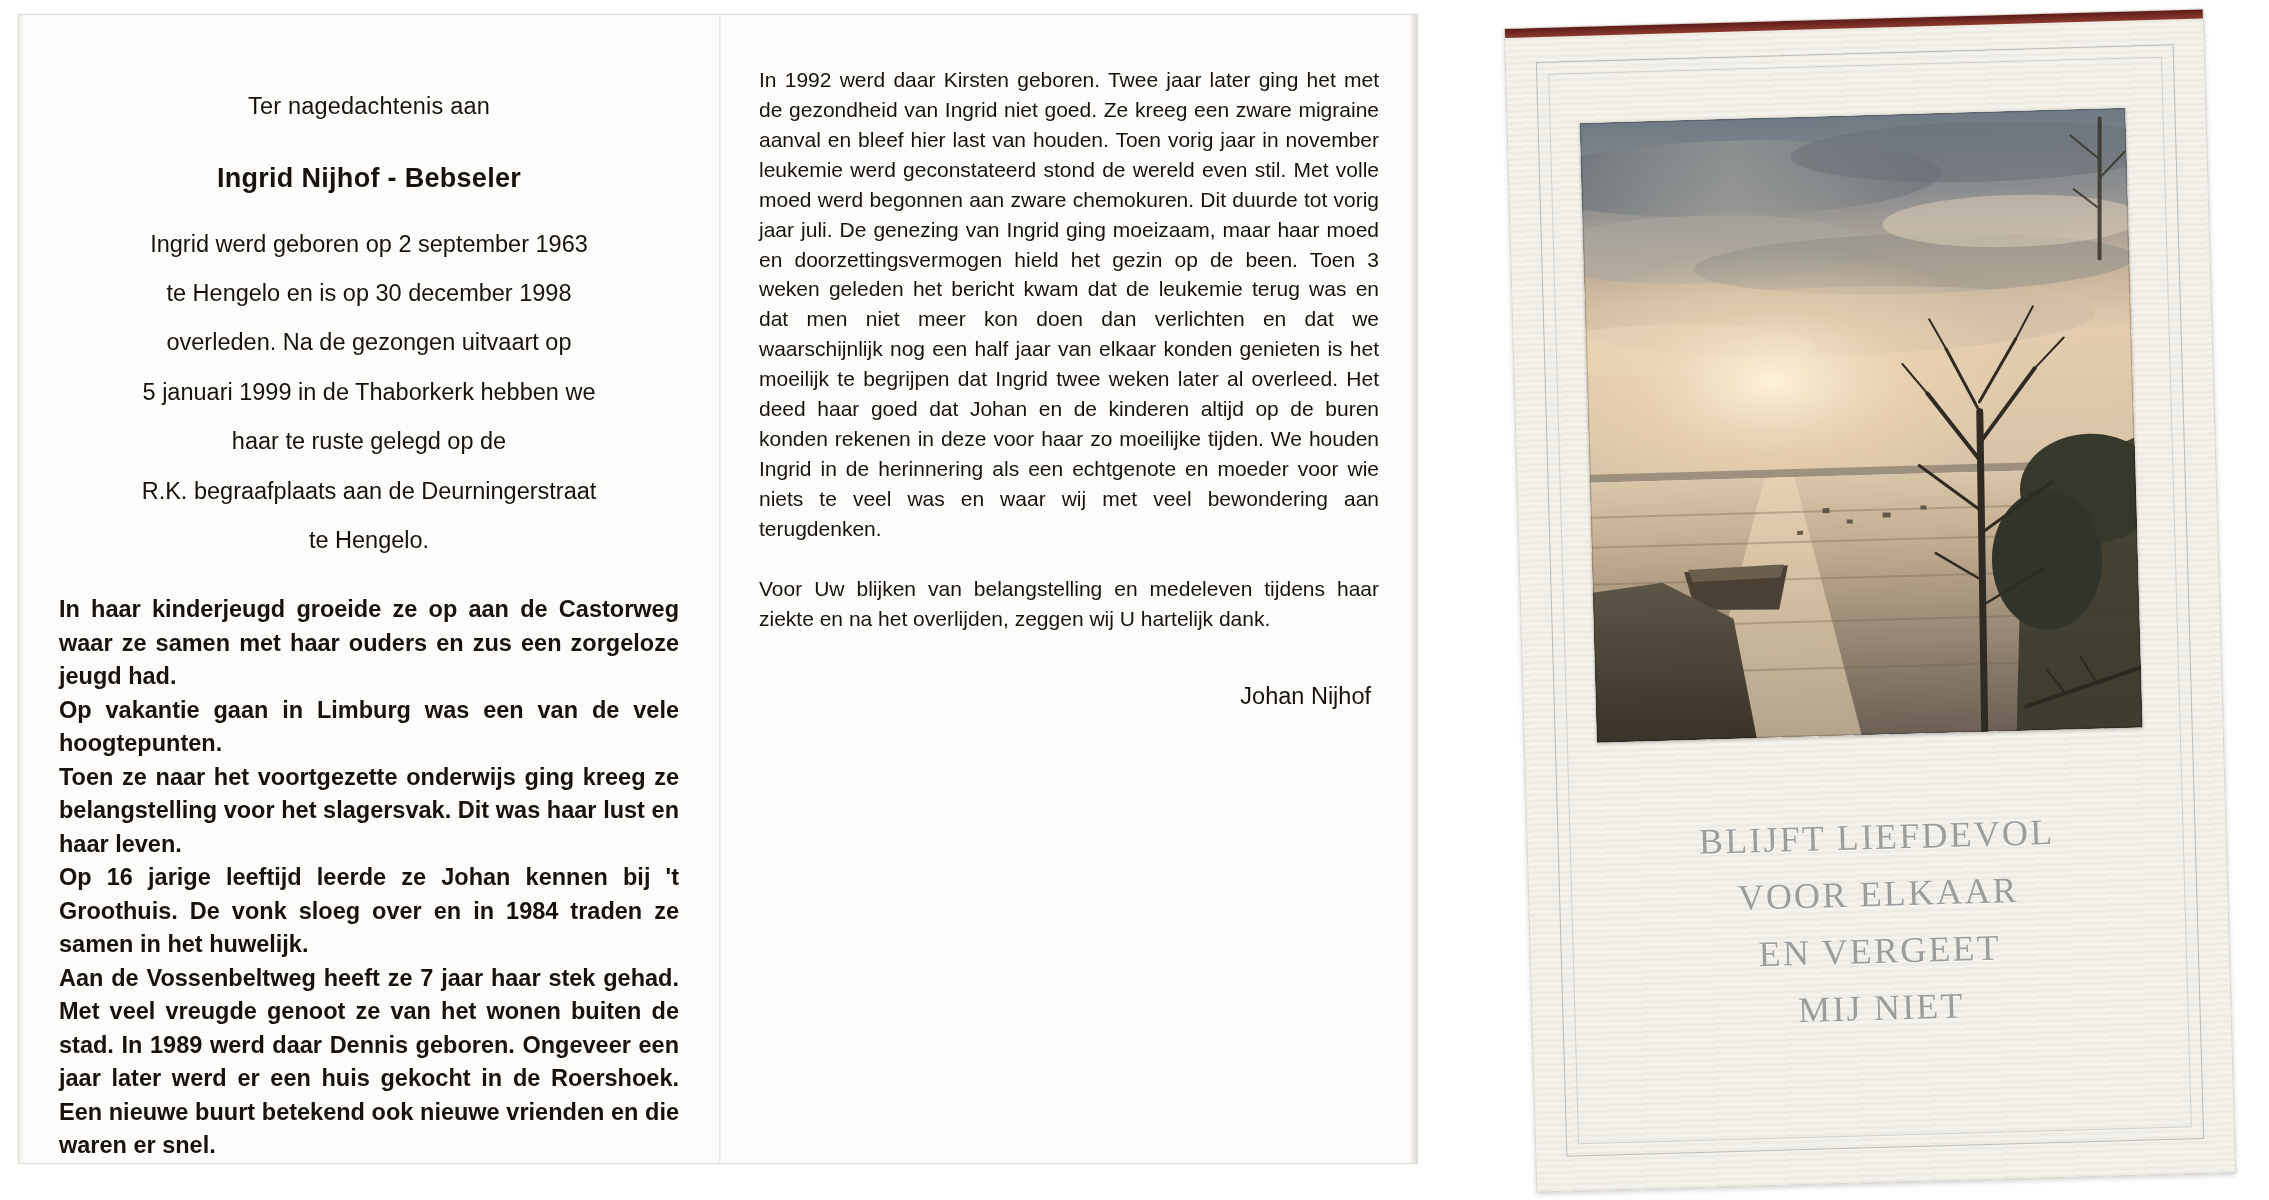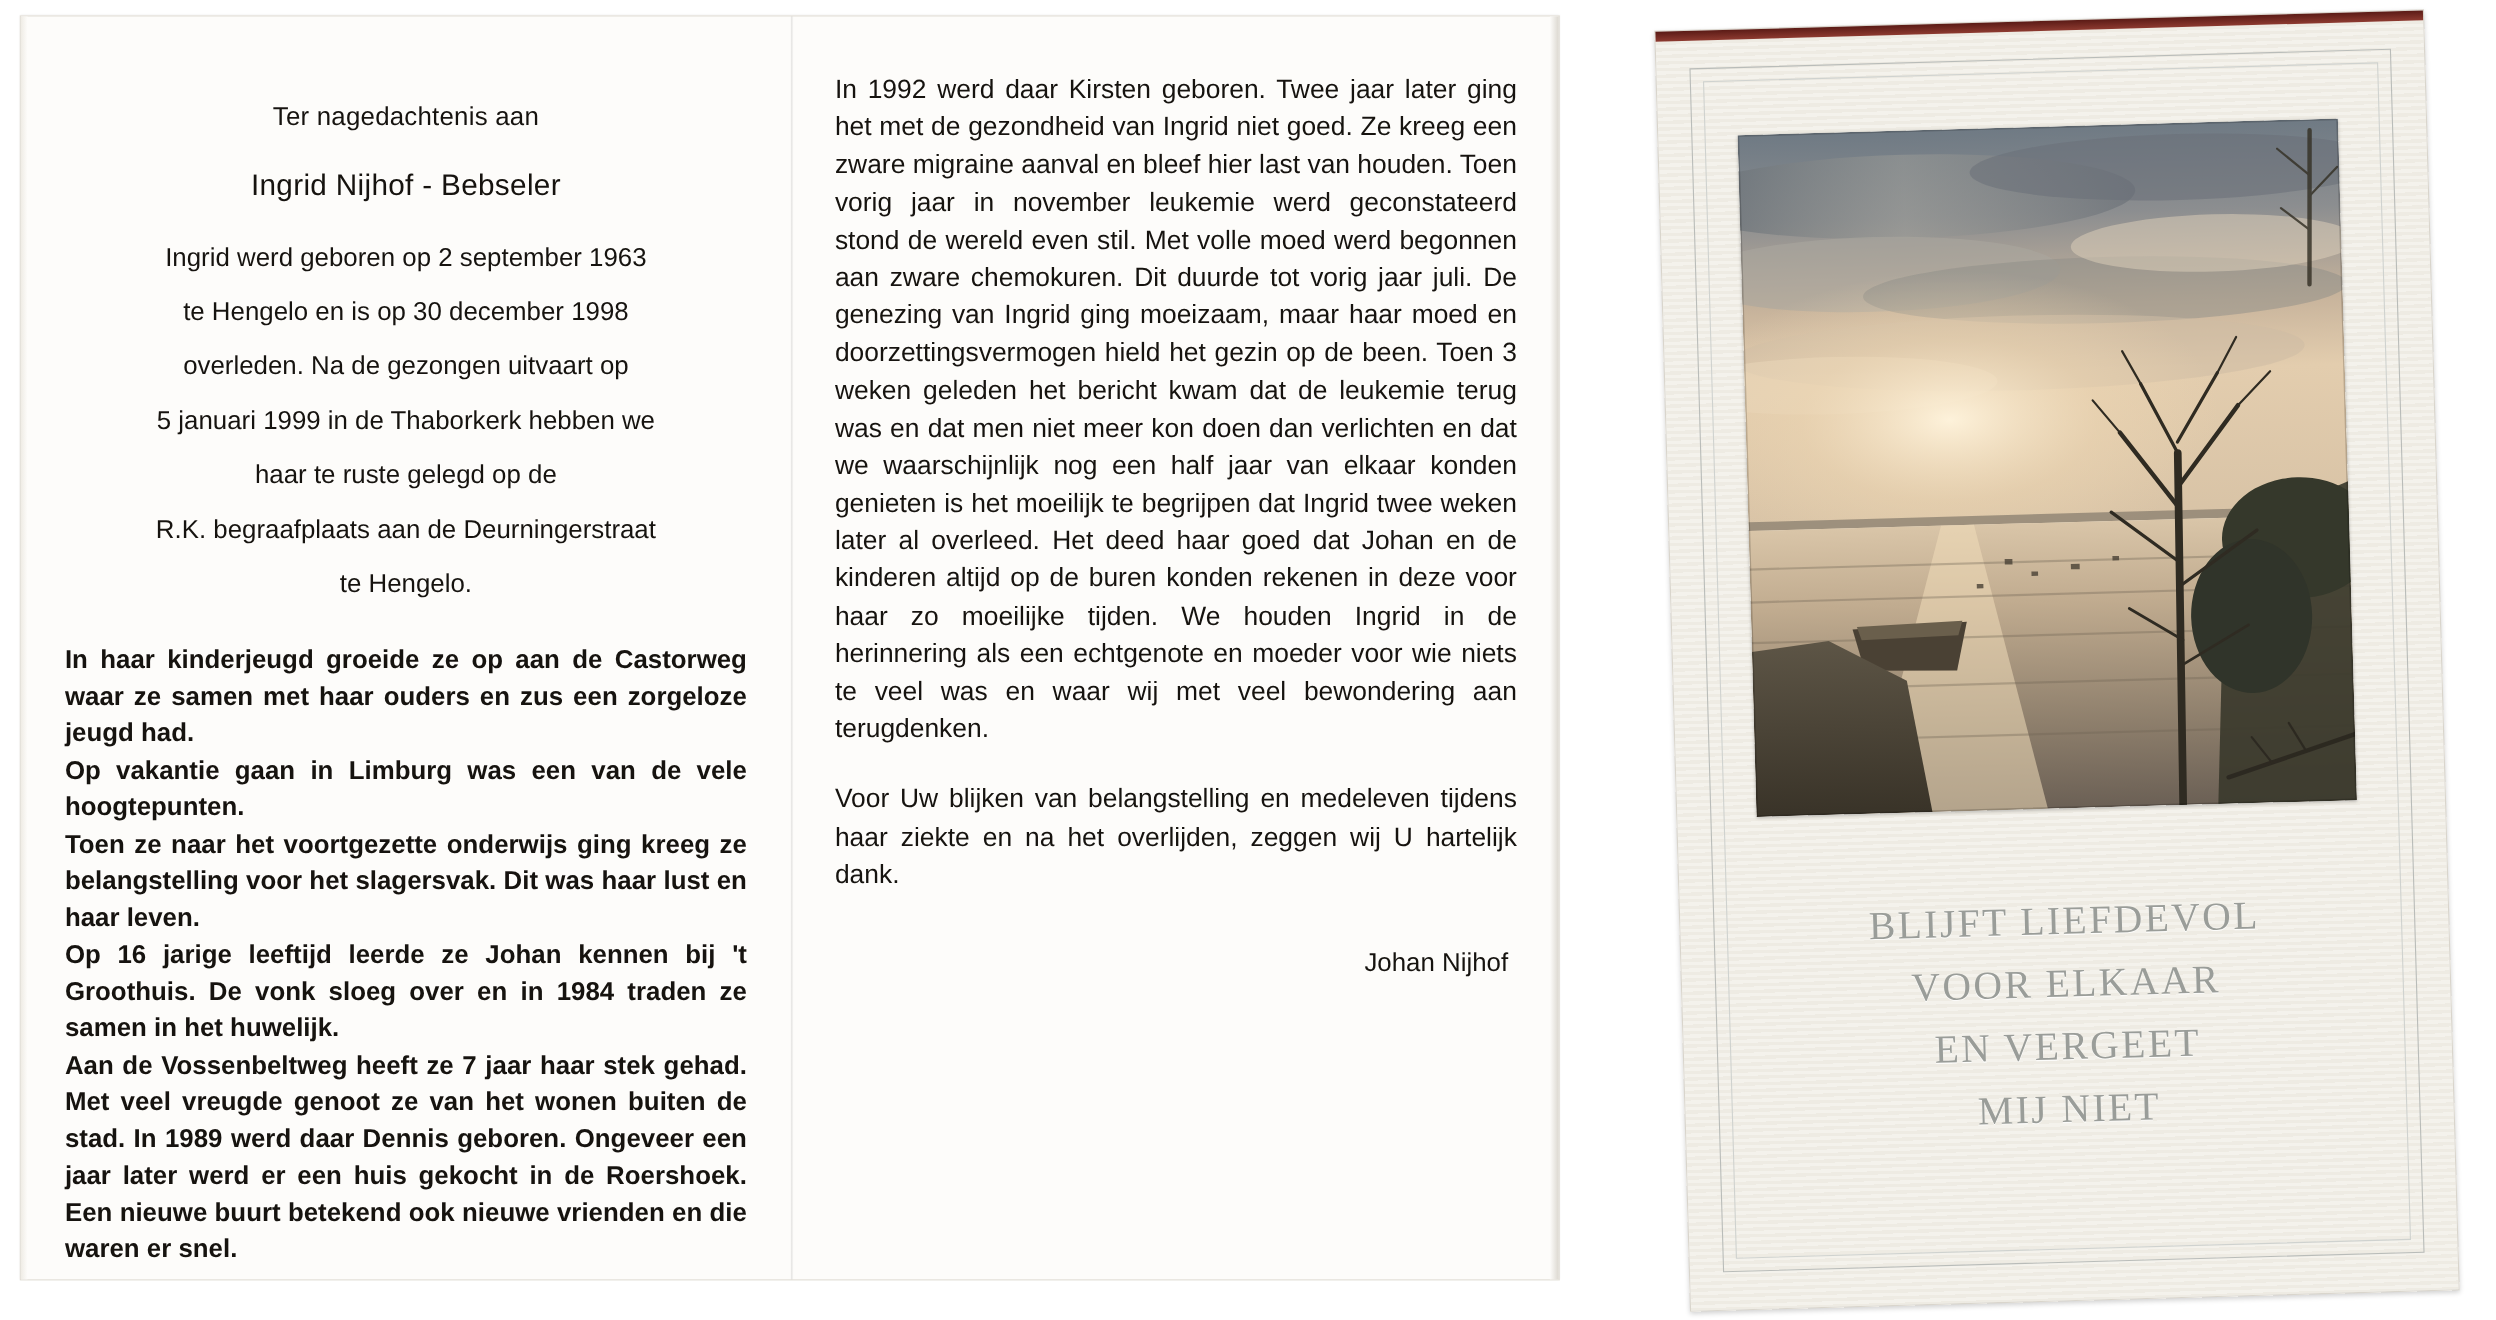--- a/index.html
+++ b/index.html
@@ -75,22 +75,22 @@
 
   .memorial-intro {
     text-align: center;
     font-size: 23.5px;
     line-height: 1.35;
     letter-spacing: 0.2px;
   }
   .deceased-name {
     text-align: center;
     font-size: 27px;
-    font-weight: normal;
-    margin-top: 30px;
+    font-weight: bold;
+    margin-top: 40px;
     letter-spacing: 0.3px;
   }
   .birth-death-block {
     text-align: center;
     font-size: 23.5px;
     line-height: 1.42;
     margin-top: 34px;
   }
   .birth-death-block div { white-space: nowrap; margin-top: 16px; }
 
@@ -100,21 +100,21 @@
     margin-top: 36px;
     text-align: justify;
     font-weight: bold;
   }
   .life-story p {
     margin: 0;
   }
   .life-story p + p { margin-top: 0; }
 
   .right-body {
-    font-size: 24px;
+    font-size: 21px;
     line-height: 1.425;
     text-align: justify;
   }
   .right-body p { margin: 0; }
   .right-body p.spaced { margin-top: 30px; }
 
   .signature {
     margin-top: 46px;
     text-align: right;
     font-size: 23.5px;

